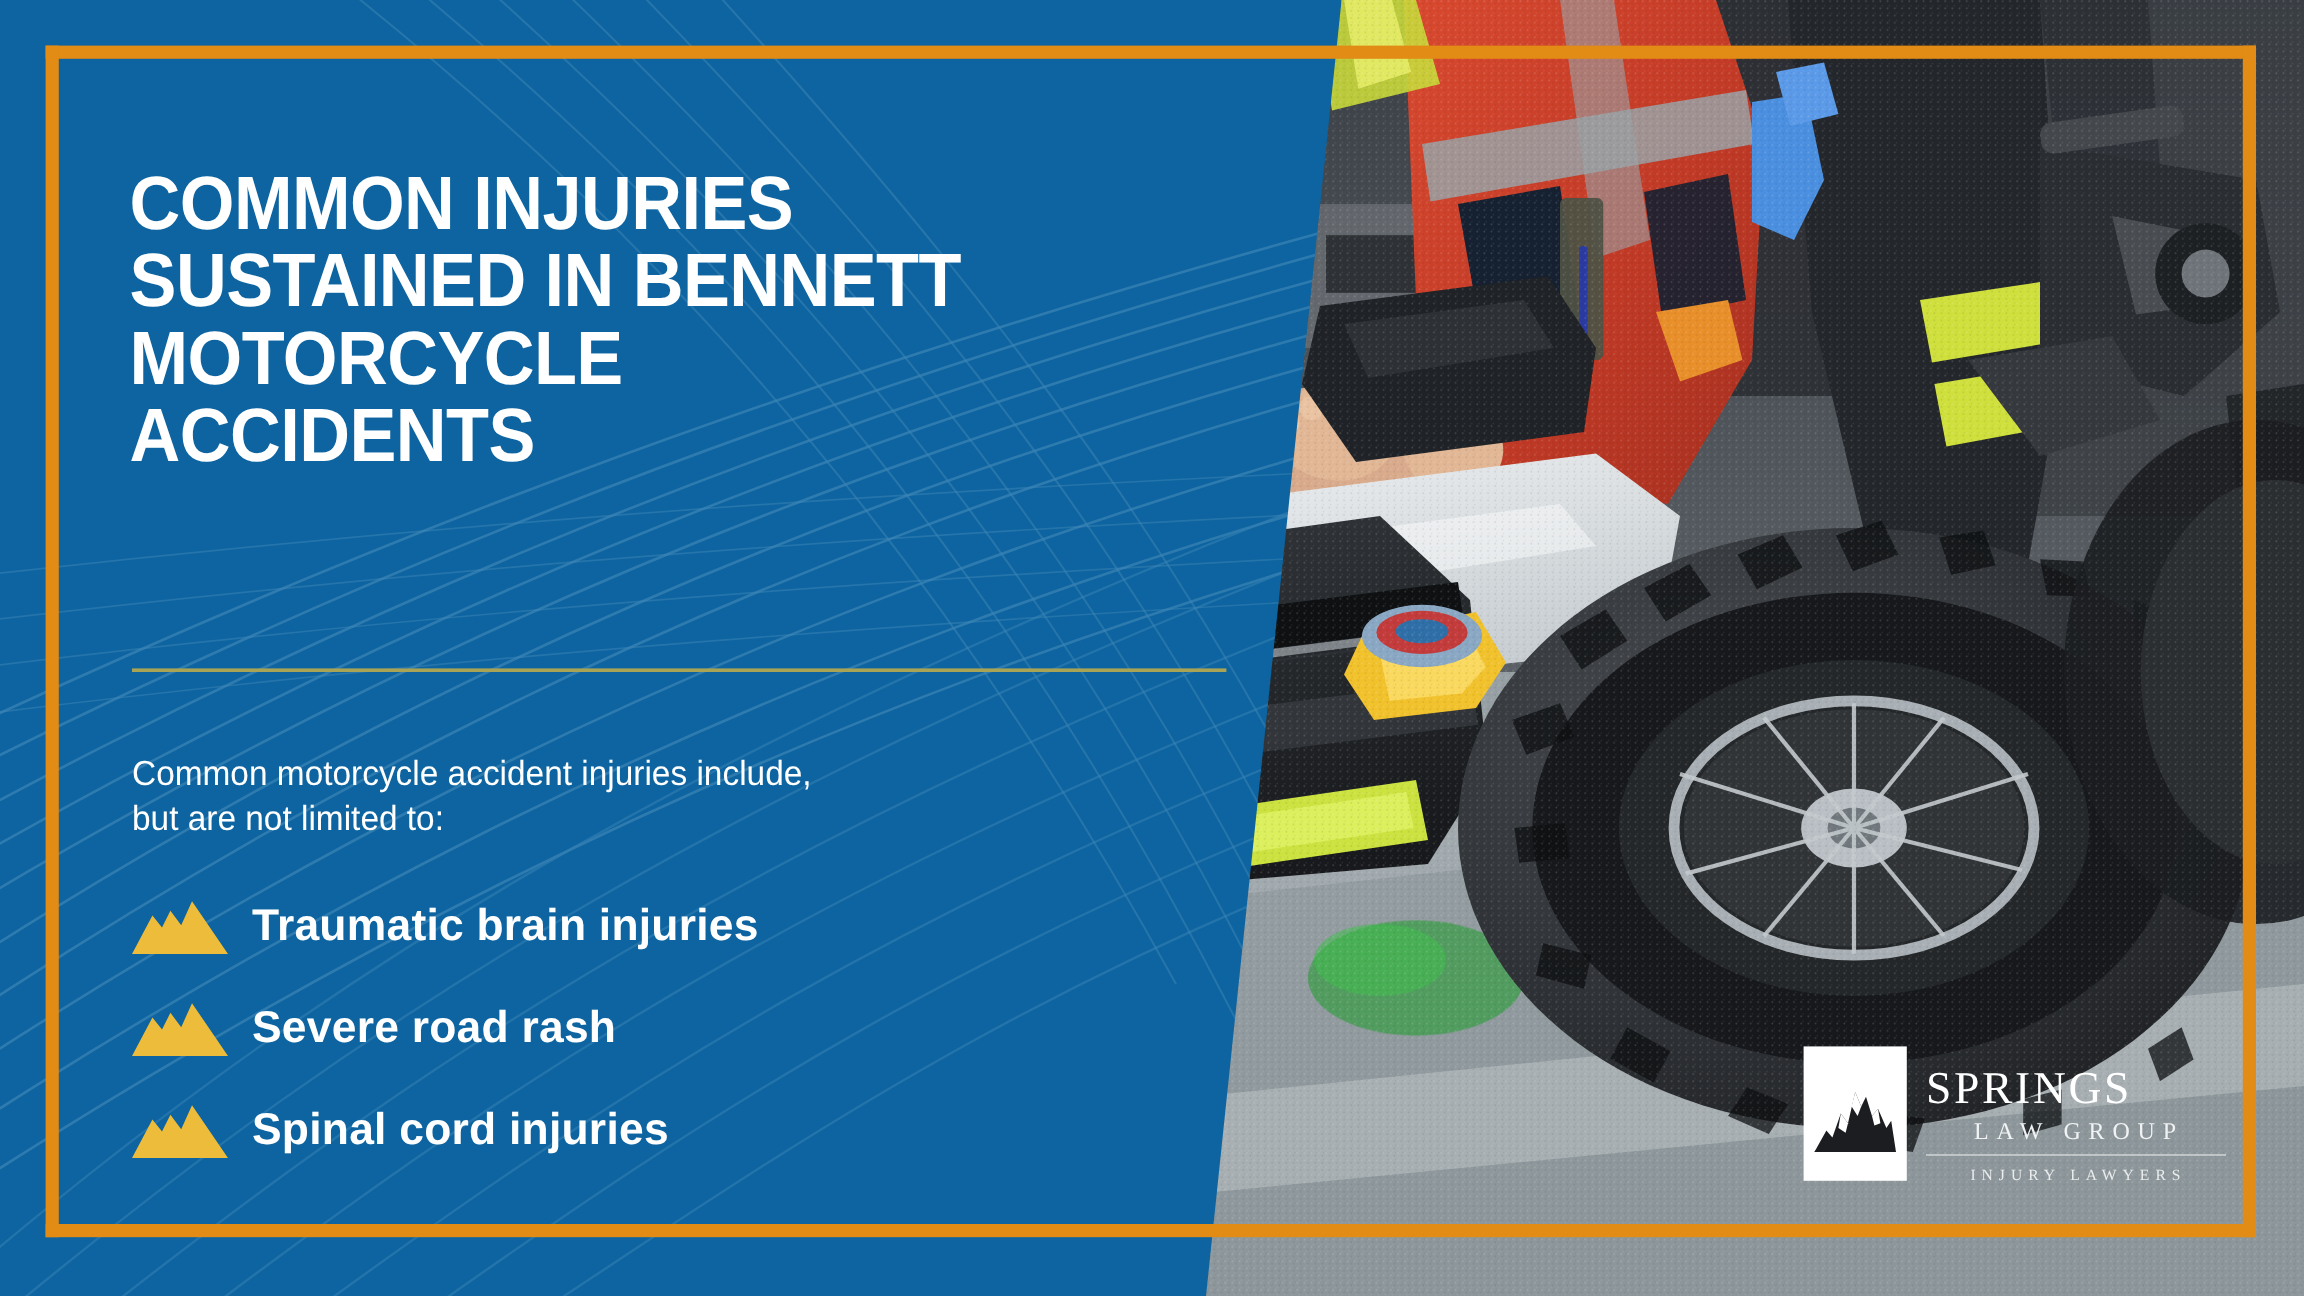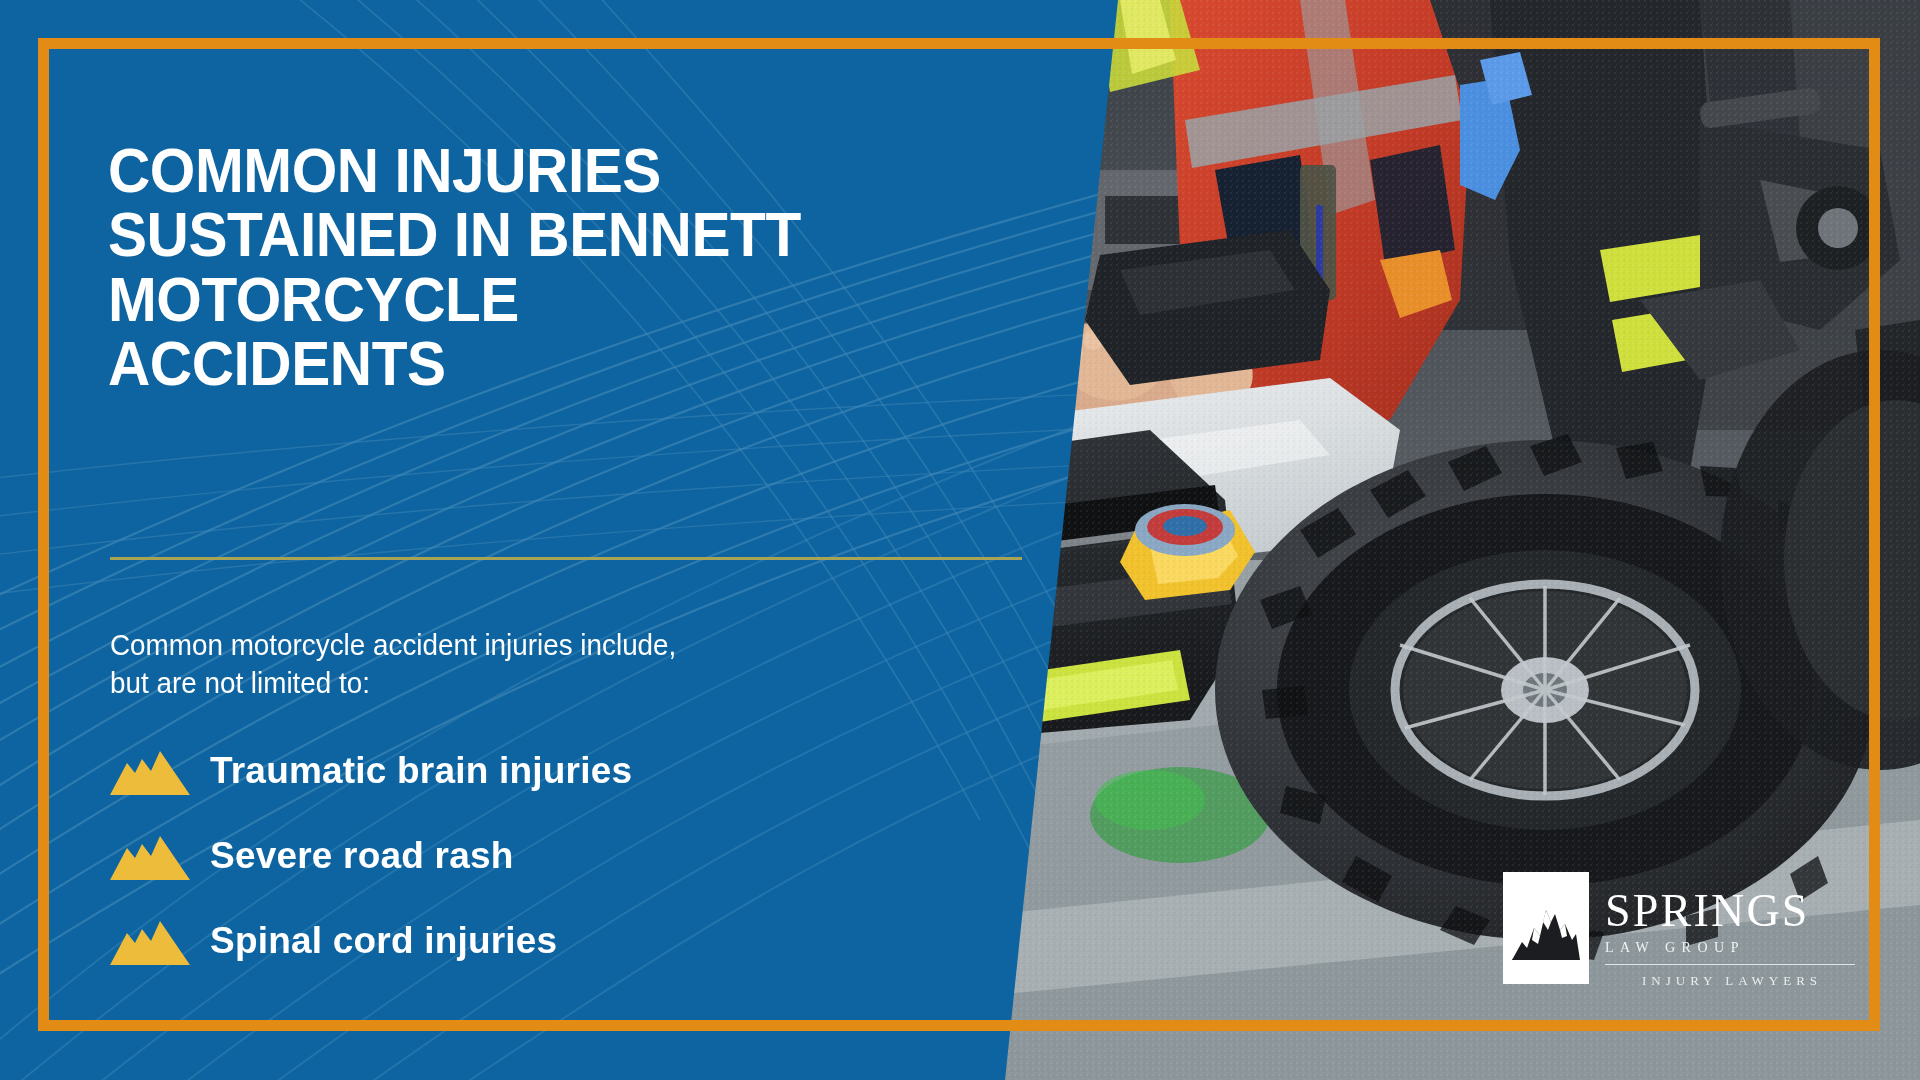--- a/index.html
+++ b/index.html
@@ -140,32 +140,33 @@
     justify-content: center;
   }
   #logo-mark svg { display: block; }
   #logo-text {
     margin-left: 16px;
     padding-top: 16px;
     color: #ffffff;
   }
   #logo-name {
     font-family: "Liberation Serif", serif;
-    font-size: 46px;
+    font-size: 38px;
     letter-spacing: 2.2px;
     line-height: 1;
     color: #ffffff;
   }
   #logo-sub {
     font-family: "Liberation Serif", serif;
-    font-size: 14px;
+    font-size: 20px;
     letter-spacing: 6.5px;
     line-height: 1;
     margin-top: 7px;
     color: #f0f2f3;
+    margin-left: 40px;
   }
   #logo-rule {
     height: 1px;
     background: rgba(255,255,255,0.75);
     margin-top: 9px;
     width: 250px;
   }
   #logo-tag {
     font-family: "Liberation Serif", serif;
     font-size: 13px;

